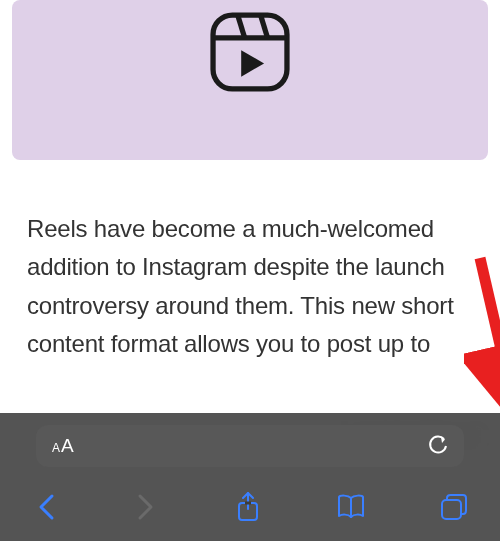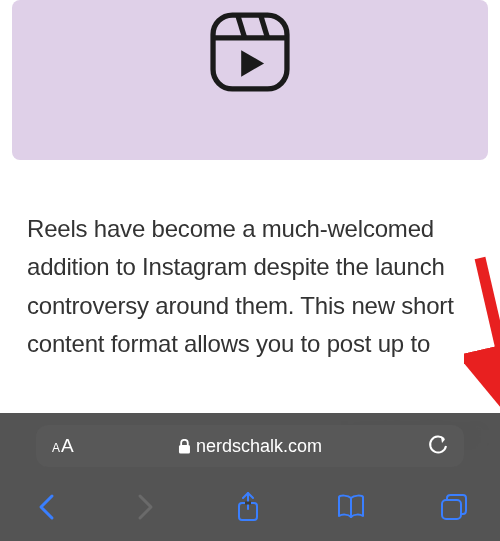--- a/index.html
+++ b/index.html
@@ -163,29 +163,20 @@
 <div class="watermark-main">HWIDC</div>
 <div class="watermark-sub">至真至诚 品质保住</div>
 
 <div class="browser-chrome">
   <div class="url-bar-row">
     <div class="url-bar">
       <div class="text-size-btn">
         <span class="small-a">A</span>
         <span class="large-a">A</span>
       </div>
-      <div class="url-center">
-        <span class="lock-icon">
-          <svg width="13" height="15" viewBox="0 0 13 15" fill="#fff">
-            <rect x="1" y="6" width="11" height="8.5" rx="1.5"></rect>
-            <path d="M 3.2 6 L 3.2 4 C 3.2 2 4.7 0.8 6.5 0.8 C 8.3 0.8 9.8 2 9.8 4 L 9.8 6" fill="none" stroke="#fff" stroke-width="1.8"></path>
-          </svg>
-        </span>
-        <span class="domain-text">nerdschalk.com</span>
-      </div>
       <div class="reload-btn">
         <svg width="20" height="22" viewBox="0 0 20 22" fill="none" stroke="#fff" stroke-width="2">
           <path d="M 16 4 A 8 8 0 1 0 18 11"></path>
           <polyline points="13,2 17,4.5 14,8" fill="#fff" stroke="none"></polyline>
         </svg>
       </div>
     </div>
   </div>
 
   <div class="toolbar">

